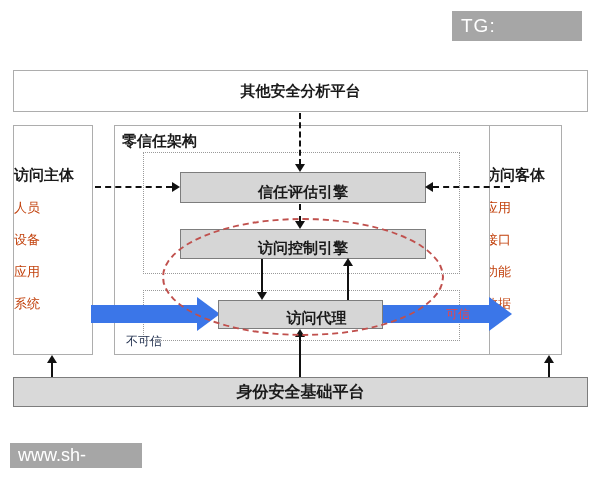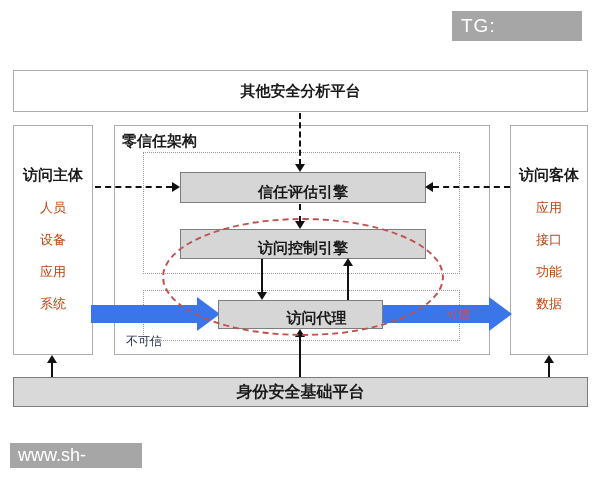--- a/index.html
+++ b/index.html
@@ -18,26 +18,26 @@
   
   .badge{position:absolute;left:452px;top:11px;width:130px;height:30px;background:var(--badge-gray);
          color:#fff;font-size:19px;line-height:30px;padding-left:9px;letter-spacing:1px;}
   .watermark{position:absolute;left:10px;top:443px;width:132px;height:25px;background:var(--badge-gray);
          color:#fff;font-size:18px;line-height:25px;padding-left:8px;}
 
   
   .frame{position:absolute;background:#fff;border:1px solid var(--border-light);}
   .top-box{left:13px;top:70px;width:575px;height:42px;display:flex;align-items:center;justify-content:center;
            font-size:15px;font-weight:700;}
-  .col-box{top:125px;width:80px;height:230px;display:flex;flex-direction:column;align-items:center;
+  .col-box{top:125px;width:80px;height:230px;display:flex;flex-direction:column;align-items:flex-start;
            padding-top:40px;gap:14px;}
   .col-box .col-title{font-size:15px;font-weight:700;}
   .col-box .col-item{font-size:13px;color:#c2410c;}
   .left-box{left:13px;}
-  .right-box{left:510px;width:78px;}
+  .right-box{left:484px;width:78px;}
 
   .zt-container{left:114px;top:125px;width:376px;height:230px;}
   .zt-label{position:absolute;left:122px;top:132px;font-size:15px;font-weight:700;z-index:2;}
 
   .dotted{position:absolute;border:1px dotted #9a9a9a;z-index:1;}
   .dotted-1{left:143px;top:152px;width:317px;height:122px;}
   .dotted-2{left:143px;top:290px;width:317px;height:51px;}
 
   
   .engine{position:absolute;background:var(--box-gray);border:1px solid var(--border-dark);

